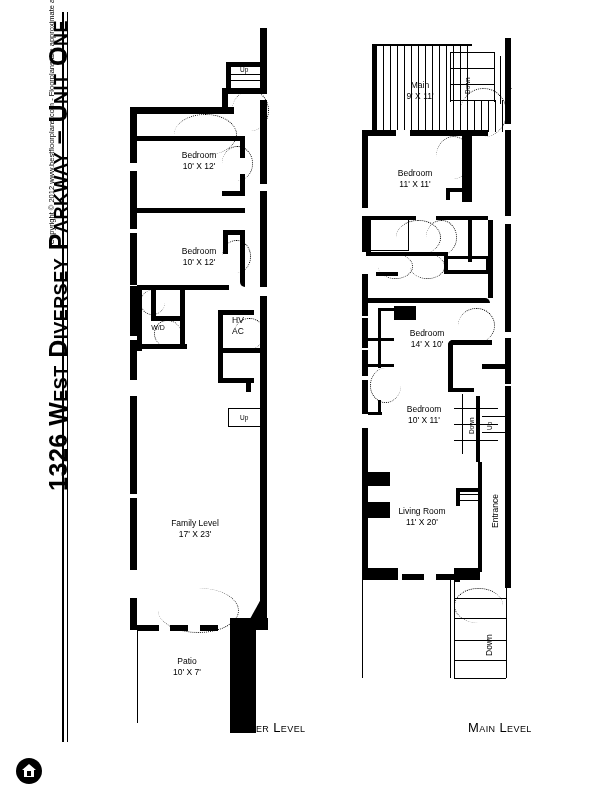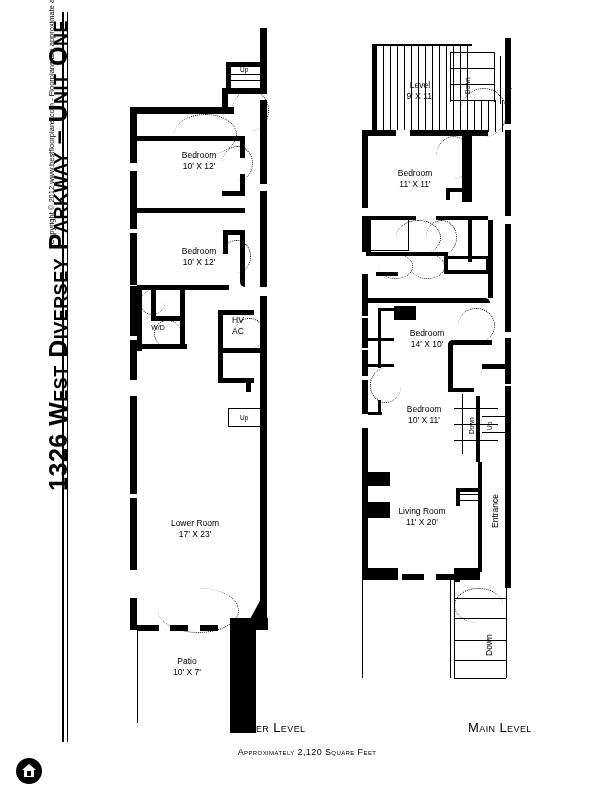--- a/index.html
+++ b/index.html
@@ -140,21 +140,21 @@
 
   <div class="room-label" style="left:36px;top:122px;width:90px;">
     <b>Bedroom</b>
     <b>10' X 12'</b>
   </div>
   <div class="room-label" style="left:36px;top:218px;width:90px;">
     <b>Bedroom</b>
     <b>10' X 12'</b>
   </div>
   <div class="room-label" style="left:22px;top:490px;width:110px;">
-    <b>Lower Room</b>
+    <b>Family Level</b>
     <b>17' X 23'</b>
   </div>
   <div class="room-label" style="left:24px;top:628px;width:90px;">
     <b>Patio</b>
     <b>10' X 7'</b>
   </div>
 
   <div class="thin" style="left:19px;top:603px;width:1px;height:92px;"></div>
 
   <div class="arc" style="left:56px;top:86px;width:62px;height:40px;border-bottom:none;border-left:none;"></div>
@@ -275,21 +275,21 @@
   <div class="thin" style="left:104px;top:552px;width:1px;height:98px;"></div>
   <div class="thin" style="left:156px;top:552px;width:1px;height:98px;"></div>
   <div class="thin" style="left:104px;top:570px;width:52px;height:1px;"></div>
   <div class="thin" style="left:104px;top:590px;width:52px;height:1px;"></div>
   <div class="thin" style="left:104px;top:612px;width:52px;height:1px;"></div>
   <div class="thin" style="left:104px;top:632px;width:52px;height:1px;"></div>
   <div class="thin" style="left:104px;top:650px;width:52px;height:1px;"></div>
   <div class="vlabel" style="left:134px;top:628px;">Down</div>
 
   <div class="room-label" style="left:34px;top:52px;width:72px;">
-    <b>Level</b>
+    <b>Main</b>
     <b>9' X 11'</b>
   </div>
   <div class="room-label" style="left:20px;top:140px;width:90px;">
     <b>Bedroom</b>
     <b>11' X 11'</b>
   </div>
   <div class="room-label" style="left:32px;top:300px;width:90px;">
     <b>Bedroom</b>
     <b>14' X 10'</b>
   </div>
@@ -310,14 +310,13 @@
   <div class="arc" style="left:60px;top:226px;width:34px;height:24px;border-top:none;border-left:none;"></div>
   <div class="arc" style="left:108px;top:280px;width:36px;height:34px;border-bottom:none;border-left:none;"></div>
   <div class="arc" style="left:20px;top:340px;width:30px;height:34px;border-top:none;border-right:none;"></div>
   <div class="arc" style="left:104px;top:560px;width:48px;height:34px;border-bottom:none;border-right:none;"></div>
 </div>
 
 <div class="levelcap" id="cap-lower">Lower Level</div>
 <div class="levelcap" id="cap-main">Main Level</div>
 
 <div id="summary">
-  <span>Approximately 2,120 Square Feet</span>
 </div>
 
 </body></html>

